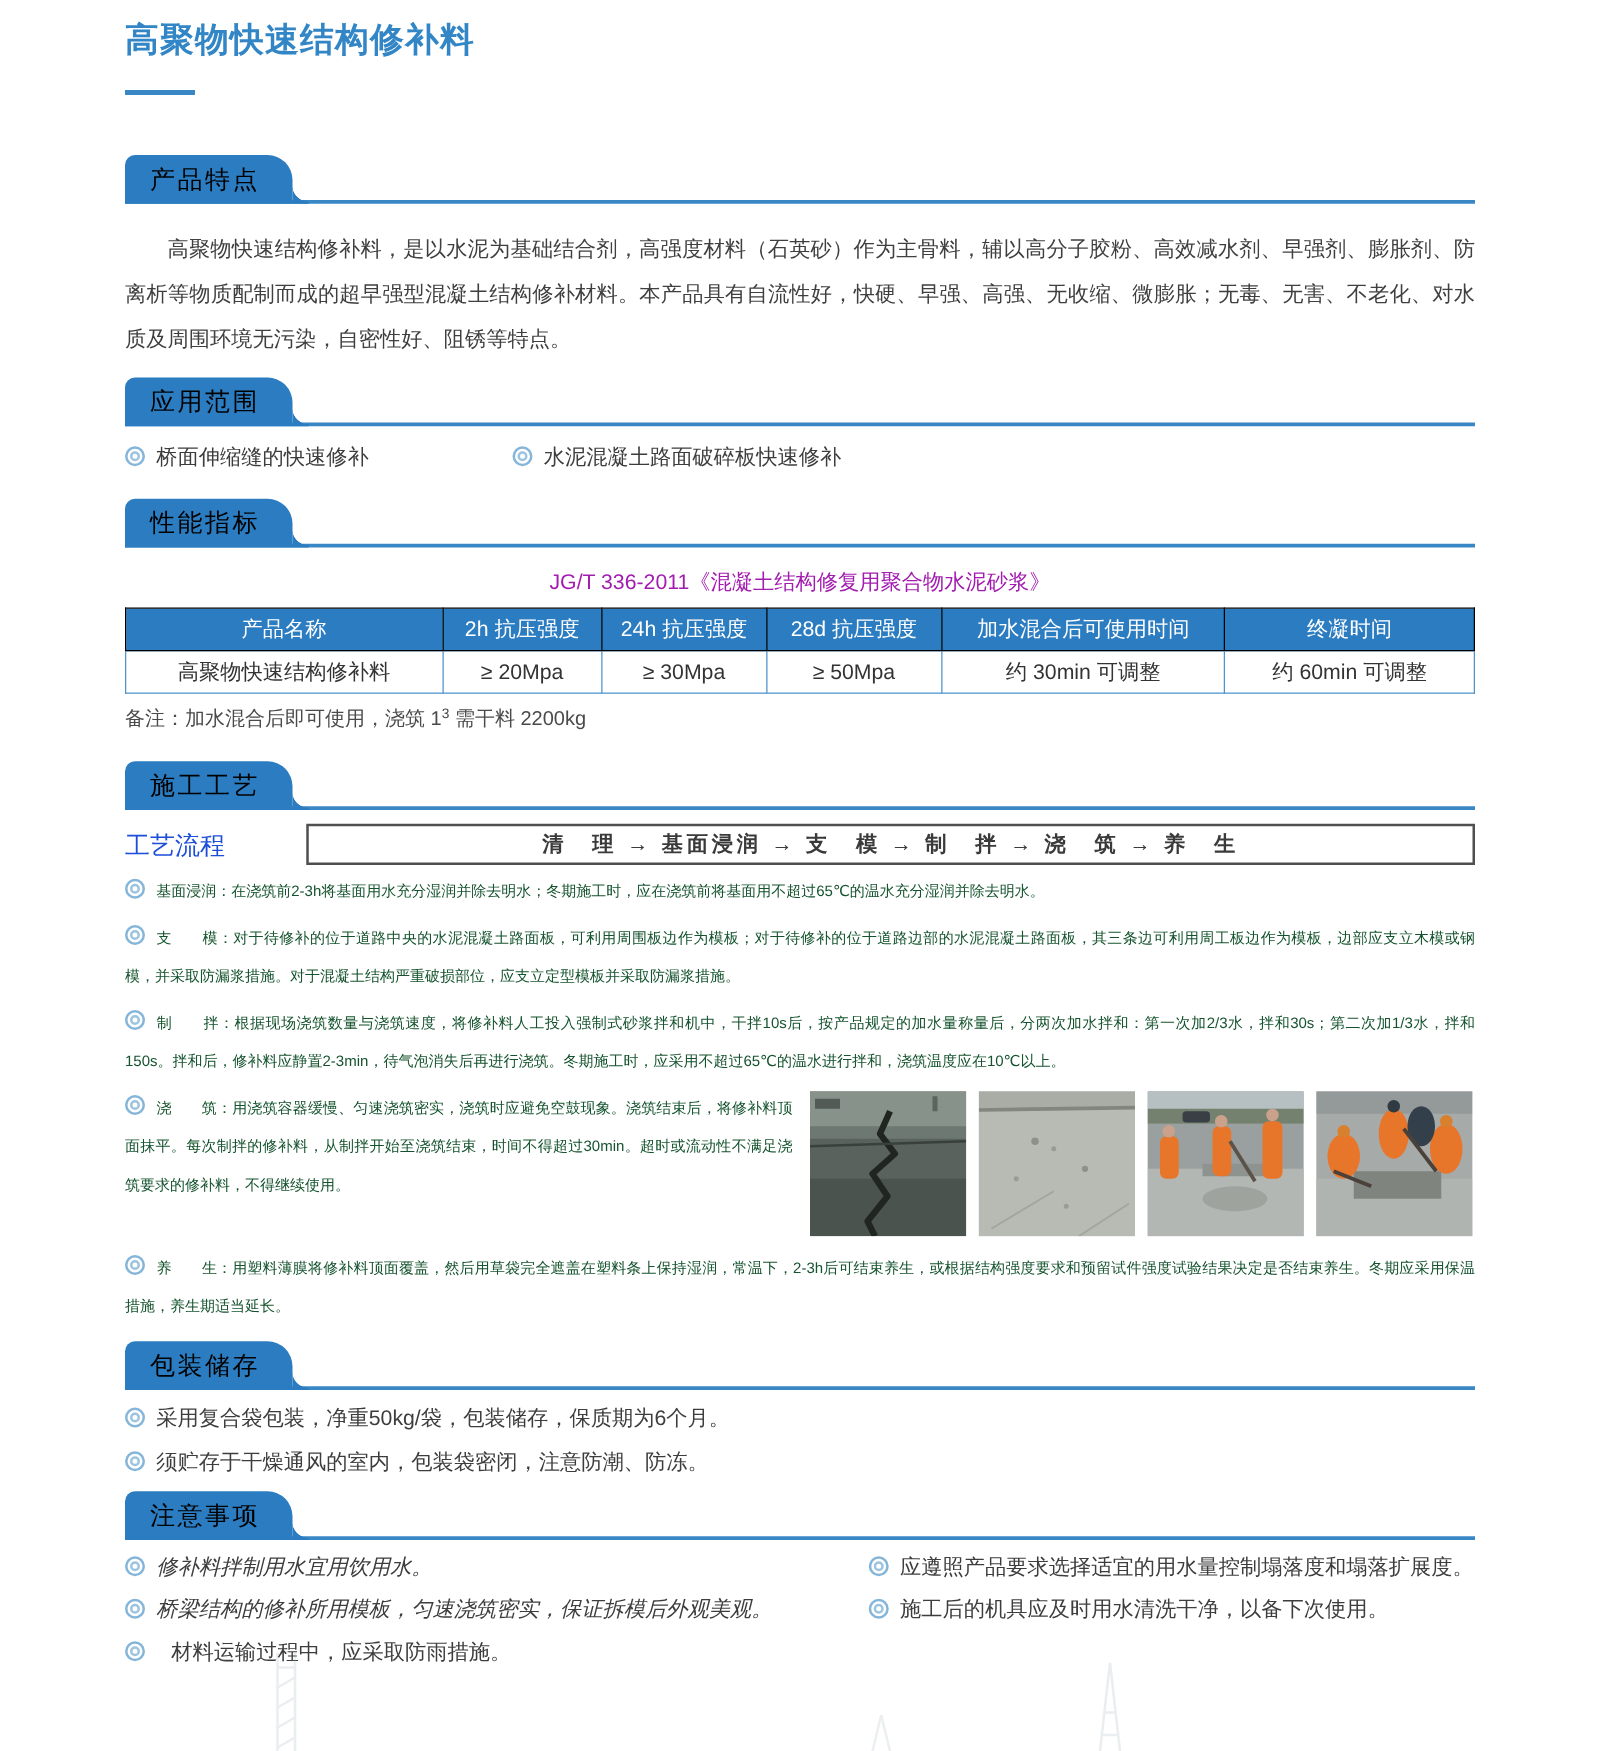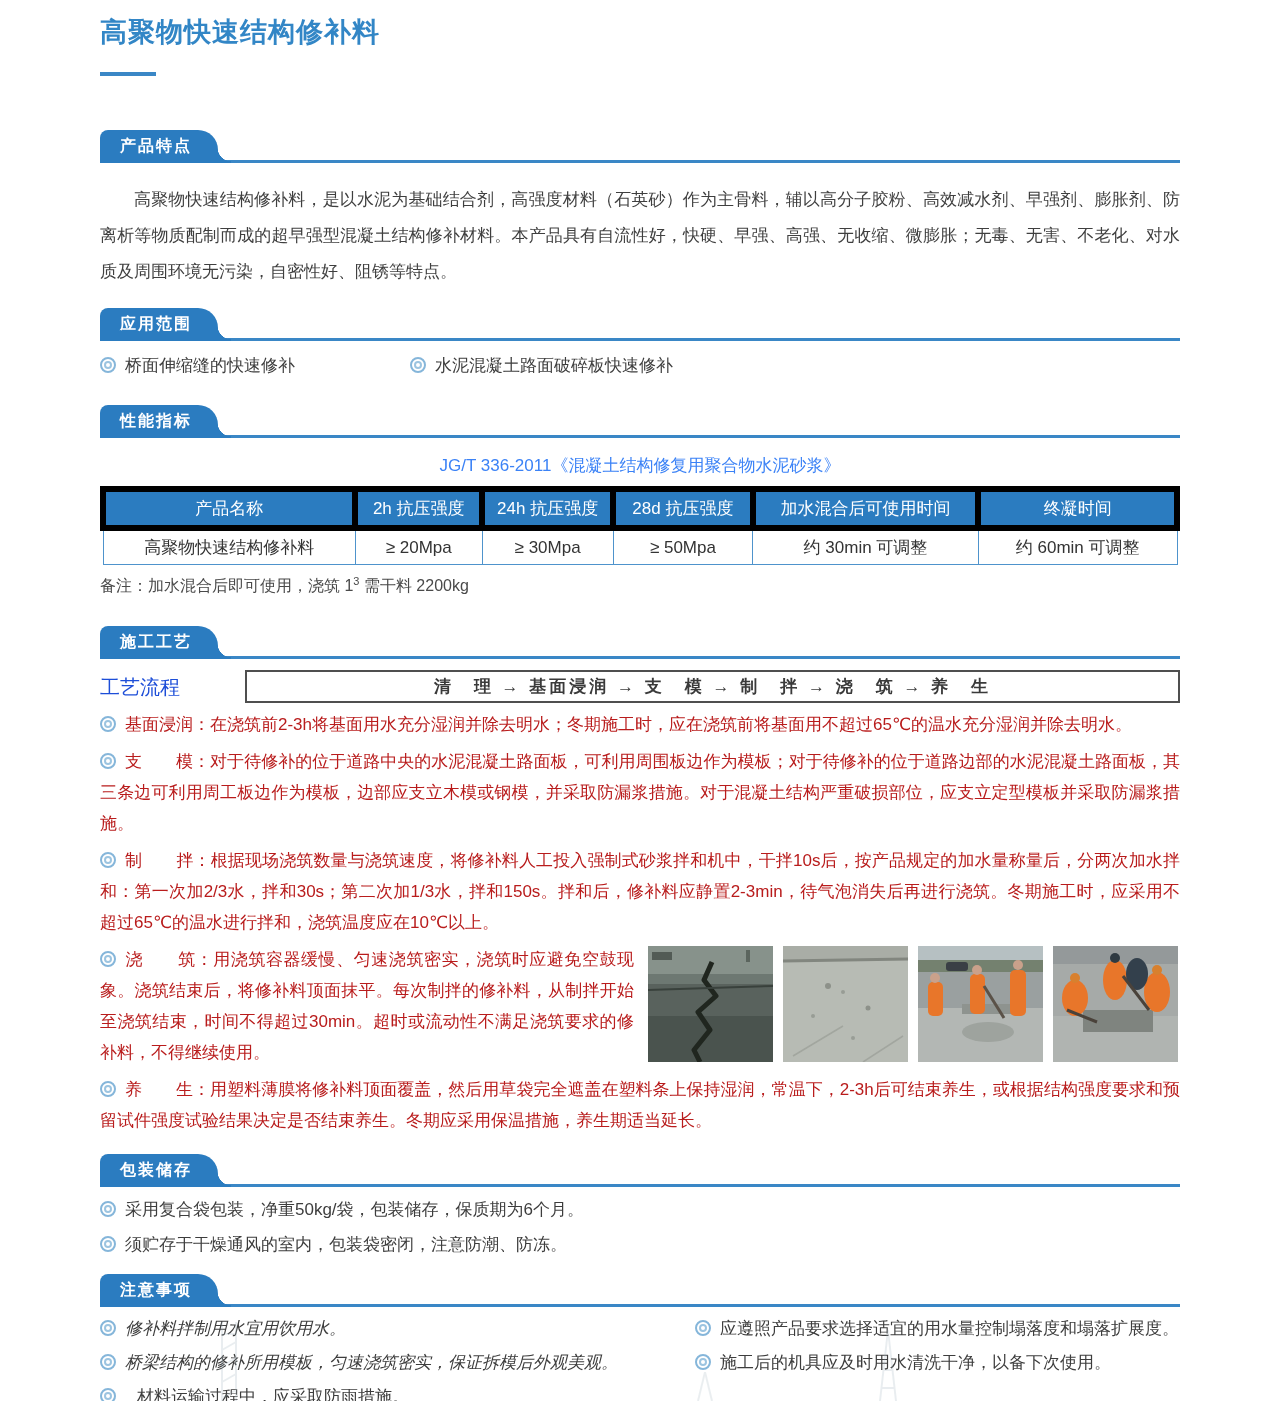--- a/index.html
+++ b/index.html
@@ -8,22 +8,22 @@
     font-family:"Liberation Sans","DejaVu Sans",sans-serif;
     color:#3d3d3d; position:relative;
   }
   .content { padding:0 99px 0 100px; position:relative; }
 
   .page-title { padding-top:14px; font-size:27px; font-weight:bold; color:#3286c6; letter-spacing:1px; }
   .title-underline { width:56px; height:4px; background:#3a87c6; margin-top:22px; }
 
   .section-header { position:relative; border-bottom:3px solid #3a87c6; height:34px; }
   .section-tab {
-    position:absolute; left:0; bottom:-3px; background:#2b7cc0; color:#ffffff;
-    font-size:16px; font-weight:bold; letter-spacing:2px;
+    position:absolute; left:0; bottom:-3px; background:#2b7cc0; color:#000000;
+    font-size:20px; font-weight:normal; letter-spacing:2px;
     padding:6px 26px 6px 20px; border-radius:8px 20px 0 0;
   }
   .section-tab::after {
     content:""; position:absolute; right:-13px; bottom:0; width:13px; height:15px;
     background:radial-gradient(circle at 100% 0, rgba(0,0,0,0) 13px, #2b7cc0 13.5px);
   }
 
   .para { font-size:17px; line-height:36px; text-indent:2em; margin-top:19px; text-align:justify; color:#3f3f3f; }
 
   .bullet-line { display:flex; align-items:flex-start; font-size:17px; line-height:24px; }
@@ -39,43 +39,43 @@
     margin-right:9px; vertical-align:-2px; position:relative; box-sizing:content-box;
   }
   .ring-inline::before {
     content:""; position:absolute; left:2px; top:2px; width:4px; height:4px;
     border:2px solid #9cc4e0; border-radius:50%;
   }
 
   .app-row { display:flex; margin-top:13px; }
   .app-item-0 { flex:0 0 310px;text-align:right; }
 
-  .standard-line { text-align:center; font-size:17px; margin-top:16px; color:#3b82f6; }
+  .standard-line { text-align:center; font-size:17px; margin-top:16px; color:#a21caf; }
 
   table.perf { width:100%; border-collapse:collapse; margin-top:9px; font-size:17px; table-layout:fixed; }
   table.perf th {
     background:#2b7cc0; color:#ffffff; font-weight:normal; padding:5px 2px;
-    border:6px solid #000000; height:21px;
+    border:1px solid #000000; height:21px;
   }
   table.perf td {
     border:1px solid #4e93cc; text-align:center; padding:5px 2px; height:21px; color:#333;
   }
   .c0{width:23.5%}.c1{width:11.8%}.c2{width:12.2%}.c3{width:13%}.c4{width:21%}.c5{width:18.5%}
 
   .note-line { margin-top:10px; font-size:16px; color:#4a4a4a; }
   .note-line sup { font-size:11px; }
 
   .flow-row { display:flex; align-items:stretch; margin-top:11px; }
   .flow-label { flex:0 0 145px; font-size:20px; padding-top:4px; color:#1d4ed8; }
   .flow-box {
     flex:1; border:2px solid #4f4f4f; display:flex; align-items:center; justify-content:center;
     font-size:17px; font-weight:bold; letter-spacing:3px; color:#3a3a3a; padding:3px 0;
   }
 
-  .step { margin-top:6px; font-size:17px; line-height:31px; text-align:justify; color:#b91c1c; }
+  .step { margin-top:6px; font-size:12px; line-height:31px; text-align:justify; color:#14532d; }
   .clear { clear:both; }
 
   .photos-float { float:right; width:532px; display:flex; gap:10px; margin:2px 0 10px 14px; }
   .photo { width:125px; height:116px; background:#cfcfcf; overflow:hidden; }
   .photo svg { display:block; }
 
   .pack-item { margin-top:11px; }
 
   .notes-row { display:flex; margin-top:10px; }
   .notes-left { flex:0 0 585px; padding-right:10px;font-style:italic; }

